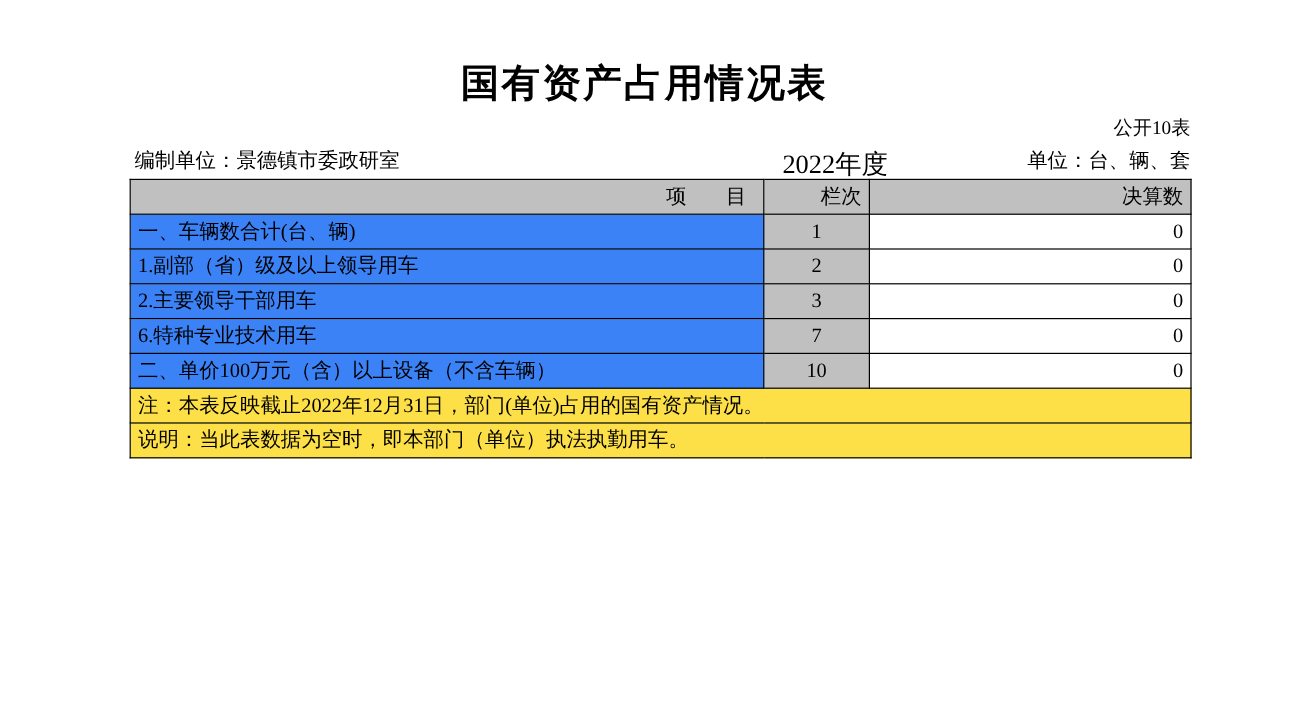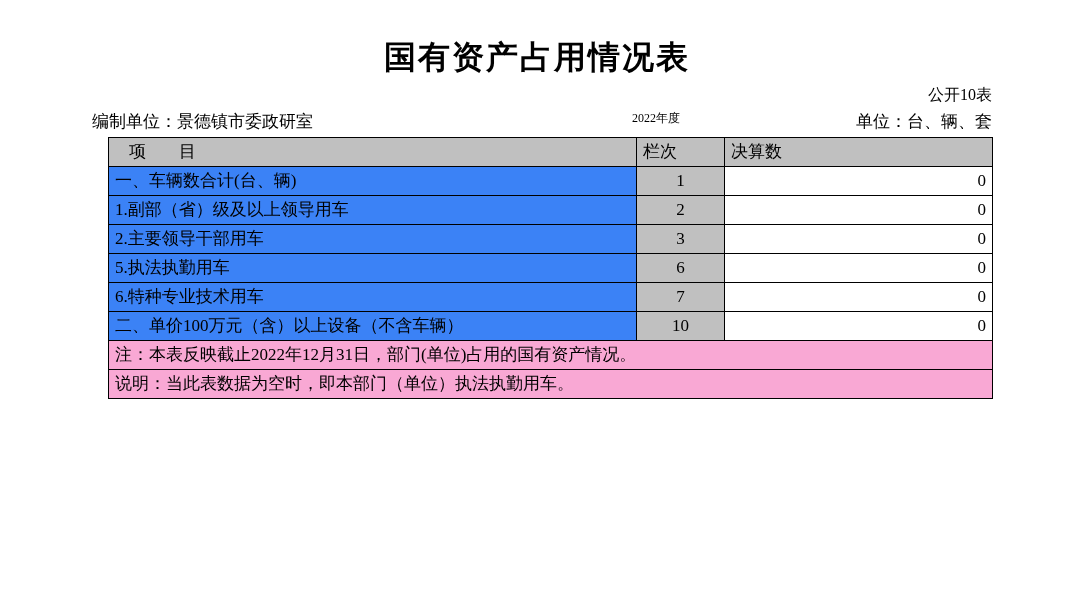--- a/index.html
+++ b/index.html
@@ -18,48 +18,48 @@
   .page {
     position: relative;
     width: 1074px;
     height: 589px;
   }
   .title {
     text-align: center;
     font-size: 32px;
     font-weight: bold;
     letter-spacing: 2px;
-    margin: 0;
+    margin: 12px;
     padding-top: 36px;
     font-family: Liberation Serif, serif;
   }
   .sheet-no {
     position: absolute;
     right: 82px;
     top: 85px;
     font-size: 16px;
   }
   .meta-row {
     position: absolute;
-    left: 92px;
+    left: 112px;
     right: 82px;
     top: 110px;
     height: 22px;
     font-size: 17px;
   }
   .meta-unit {
     position: absolute;
     left: 0;
     top: 0;
   }
   .meta-year {
     position: absolute;
     left: 540px;
     top: 0;
-    font-size: 12px;
+    font-size: 22px;
   }
   .meta-measure {
     position: absolute;
     right: 0;
     top: 0;
   }
   table.main {
     position: absolute;
     left: 108px;
     top: 137px;
@@ -71,21 +71,21 @@
     border: 1px solid #000000;
     font-size: 17px;
     font-weight: normal;
     padding: 0 6px;
     height: 28px;
     line-height: 28px;
     font-family: "Liberation Serif", "DejaVu Serif", serif;
   }
   .hdr td {
     background: #c0c0c0;
-    text-align: left;
+    text-align: right;
   }
   .hdr .hdr-item {
     letter-spacing: 8px;
     padding-left: 20px;
   }
   .col-item { width: 528px; }
   .col-no { width: 88px; }
   .col-val { width: 268px; }
   td.item {
     background: #3b82f6;
@@ -95,21 +95,21 @@
   td.no {
     background: #c0c0c0;
     text-align: center;
   }
   td.val {
     background: #ffffff;
     text-align: right;
     padding-right: 10px;
   }
   td.note {
-    background: #f9a8d4;
+    background: #fde047;
     text-align: left;
     height: 34px;
     line-height: 34px;
     padding-left: 8px;
   }
   .indent1 { padding-left: 22px; }
 </style>
 </head>
 <body>
 
@@ -146,25 +146,20 @@
           <td class="item indent1">1.副部（省）级及以上领导用车</td>
           <td class="no">2</td>
           <td class="val">0</td>
         </tr>
         <tr>
           <td class="item indent1">2.主要领导干部用车</td>
           <td class="no">3</td>
           <td class="val">0</td>
         </tr>
         <tr>
-          <td class="item indent1">5.执法执勤用车</td>
-          <td class="no">6</td>
-          <td class="val">0</td>
-        </tr>
-        <tr>
           <td class="item indent1">6.特种专业技术用车</td>
           <td class="no">7</td>
           <td class="val">0</td>
         </tr>
         <tr>
           <td class="item">二、单价100万元（含）以上设备（不含车辆）</td>
           <td class="no">10</td>
           <td class="val">0</td>
         </tr>
         <tr>

